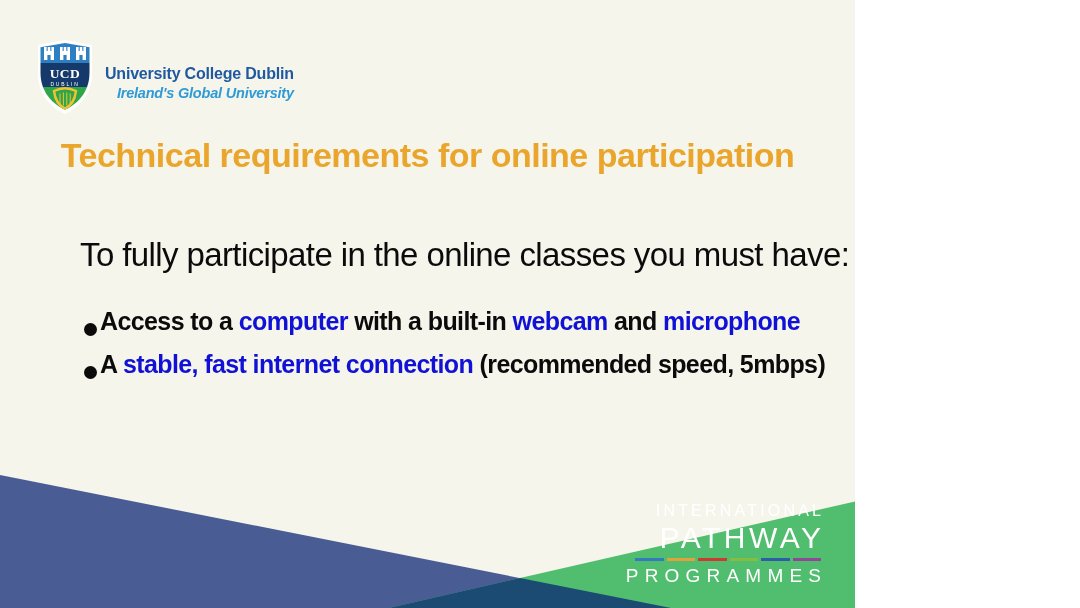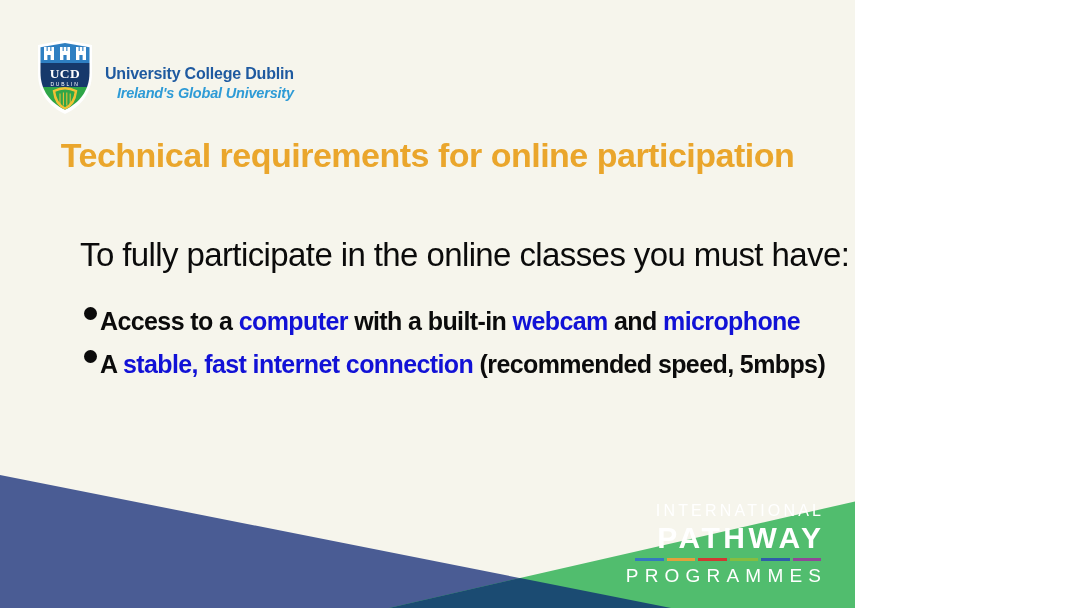--- a/index.html
+++ b/index.html
@@ -38,21 +38,21 @@
     font-size:34px;font-weight:700;letter-spacing:-0.5px;
     color:var(--title-gold);
   }
 
   
   .intro-line{
     position:absolute;left:80px;top:236px;
     font-size:33px;font-weight:400;letter-spacing:-0.6px;color:var(--body-text);
   }
   .bullet-row{
-    position:absolute;left:84px;display:flex;align-items:flex-start;
+    position:absolute;left:84px;display:flex;align-items:flex-end;
     font-size:25px;font-weight:700;letter-spacing:-0.6px;color:var(--body-text);
   }
   .bullet-row.b0{top:307px;}
   .bullet-row.b1{top:350px;}
   .bullet-dot{
     width:13px;height:13px;border-radius:50%;background:var(--body-text);
     margin-right:3px;flex:0 0 auto;
   }
   .rich .hl{color:var(--highlight-blue);}
   .note-line{
@@ -75,21 +75,21 @@
     clip-path:polygon(520px 578px,671px 608px,389px 608px);
   }
 
   
   .pathway{
     position:absolute;right:34px;top:502px;
     display:flex;flex-direction:column;align-items:flex-end;
     color:#FFFFFF;
   }
   .pathway-line1{font-size:16px;letter-spacing:3.2px;margin-right:-3.2px;font-weight:400;text-align:right;}
-  .pathway-line2{font-size:30px;font-weight:700;letter-spacing:3.5px;margin-right:-3.5px;margin-top:1px;}
+  .pathway-line2{font-size:30px;font-weight:400;letter-spacing:3.5px;margin-right:-3.5px;margin-top:1px;}
   .pathway-bar{display:flex;gap:3px;width:186px;height:3px;margin:3px 0 4px 0;}
   .pathway-bar .seg{flex:1;height:3px;}
   .pathway-line3{font-size:19px;letter-spacing:6.2px;margin-right:-6.2px;font-weight:400;}
 </style>
 </head>
 <body>
 
 <div class="slide">
 
   <div class="shape slate"></div>

